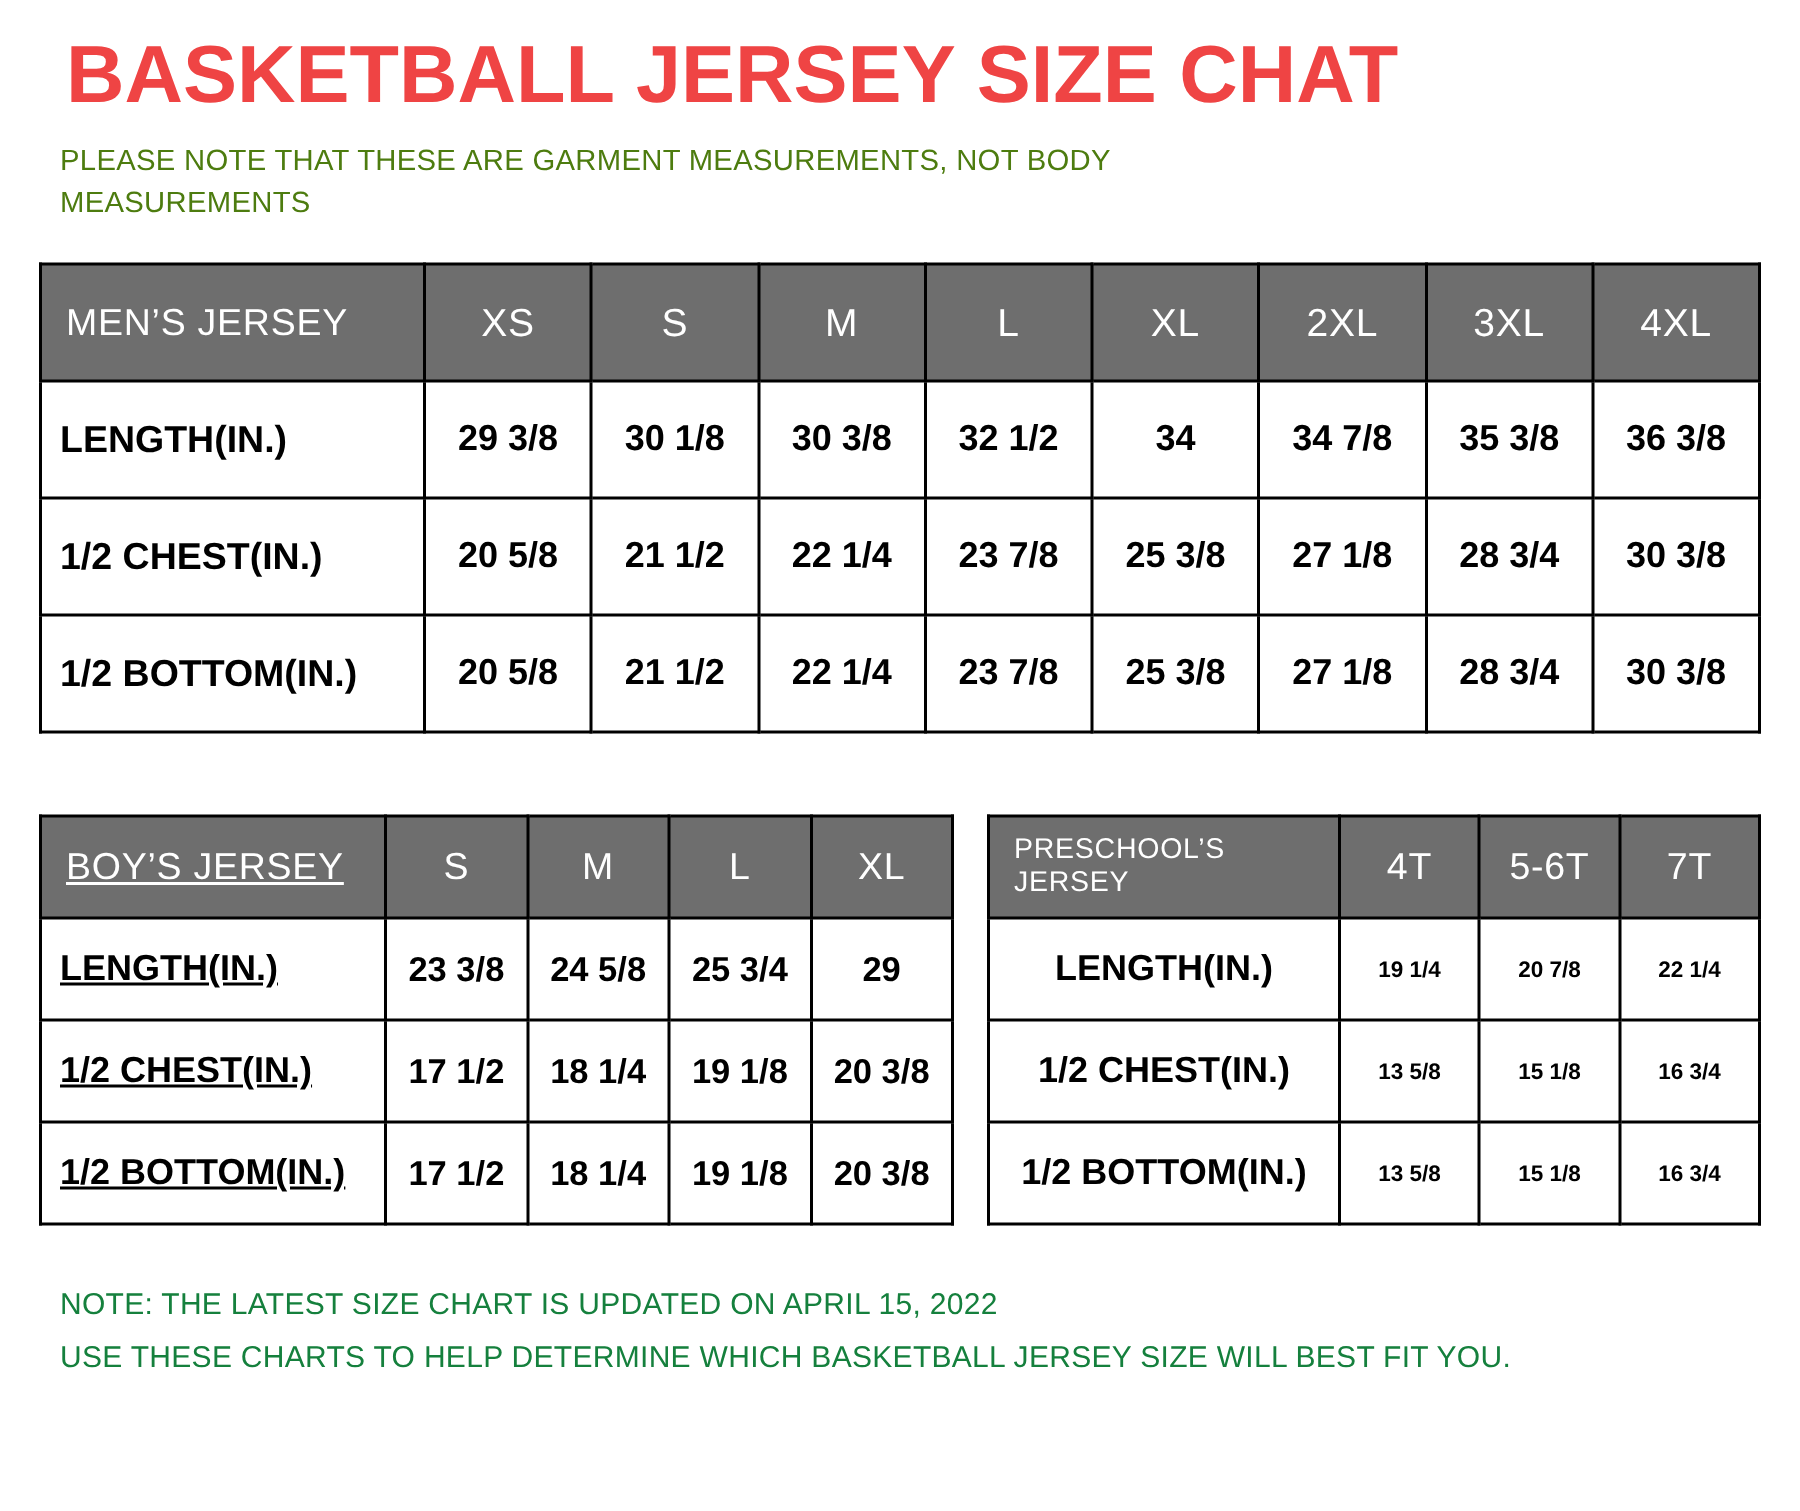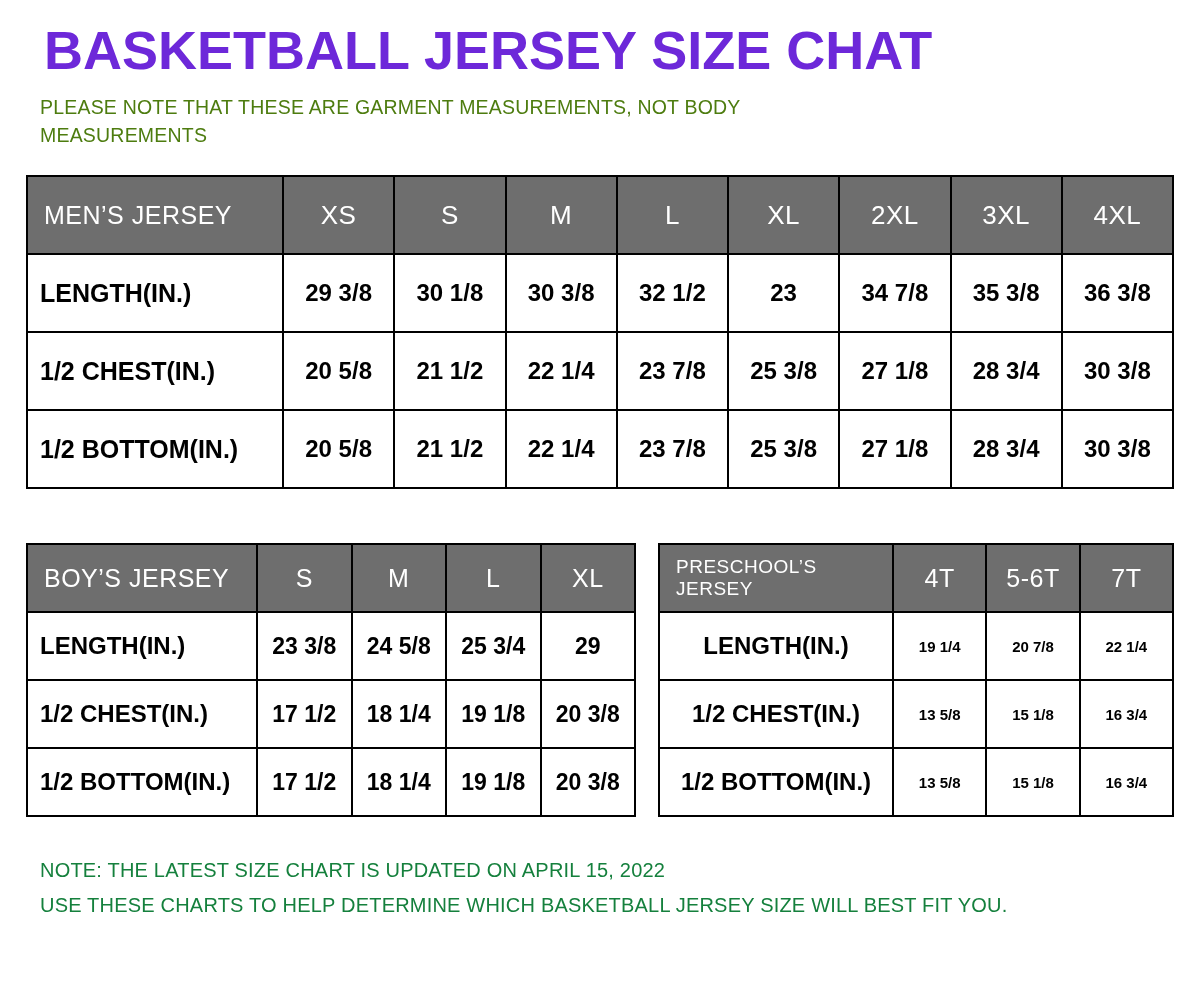--- a/index.html
+++ b/index.html
@@ -21,21 +21,21 @@
     height: 1007px;
     box-sizing: border-box;
     padding: 0 26px;
   }
   .title {
     font-size: 54px;
     font-weight: bold;
     letter-spacing: 0px;
     margin: 22px 0 0 18px;
     line-height: 1.05;
-    color: #6d28d9;
+    color: #ef4444;
     white-space: nowrap;
   }
   .note-top {
     color: #4d7c0f;
     font-size: 19.5px;
     line-height: 1.45;
     margin: 14px 0 0 14px;
     max-width: 860px;
     letter-spacing: 0.2px;
   }
@@ -85,21 +85,21 @@
 
   .lower-wrap {
     display: flex;
     gap: 22px;
     margin-top: 54px;
   }
   
   #boys-table {
     width: 610px;
   }
-  #boys-table .rowlabel { width: 212px; }
+  #boys-table .rowlabel { width: 212px; text-decoration: underline; }
   #boys-table .hdr-row th { height: 66px; font-size: 25px; }
   #boys-table .data-row td { height: 66px; font-size: 23px; }
   #boys-table .data-row td.rowlabel { font-size: 24px; }
 
   
   #preschool-table {
     width: 516px;
     border-radius: 26px;
   }
   #preschool-table .rowlabel { width: 216px; }
@@ -137,21 +137,21 @@
         <th>2XL</th>
         <th>3XL</th>
         <th>4XL</th>
       </tr>
       <tr class="data-row">
         <td class="rowlabel">LENGTH(IN.)</td>
         <td>29  3/8</td>
         <td>30  1/8</td>
         <td>30  3/8</td>
         <td>32  1/2</td>
-        <td>23</td>
+        <td>34</td>
         <td>34  7/8</td>
         <td>35  3/8</td>
         <td>36  3/8</td>
       </tr>
       <tr class="data-row">
         <td class="rowlabel">1/2  CHEST(IN.)</td>
         <td>20  5/8</td>
         <td>21  1/2</td>
         <td>22  1/4</td>
         <td>23  7/8</td>

